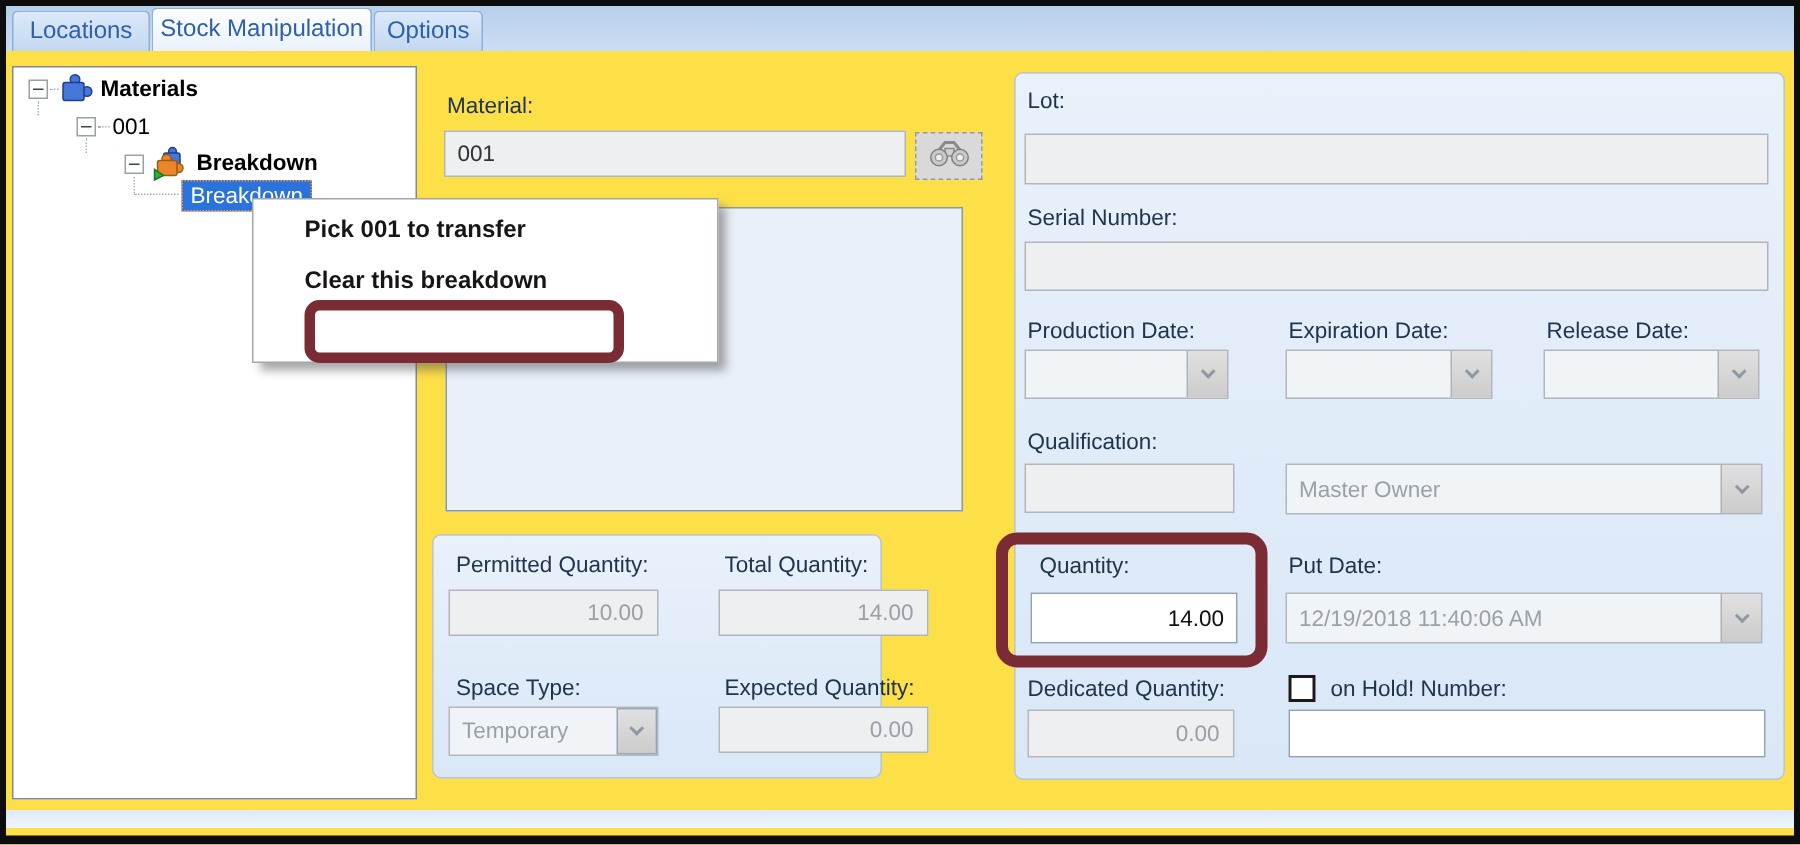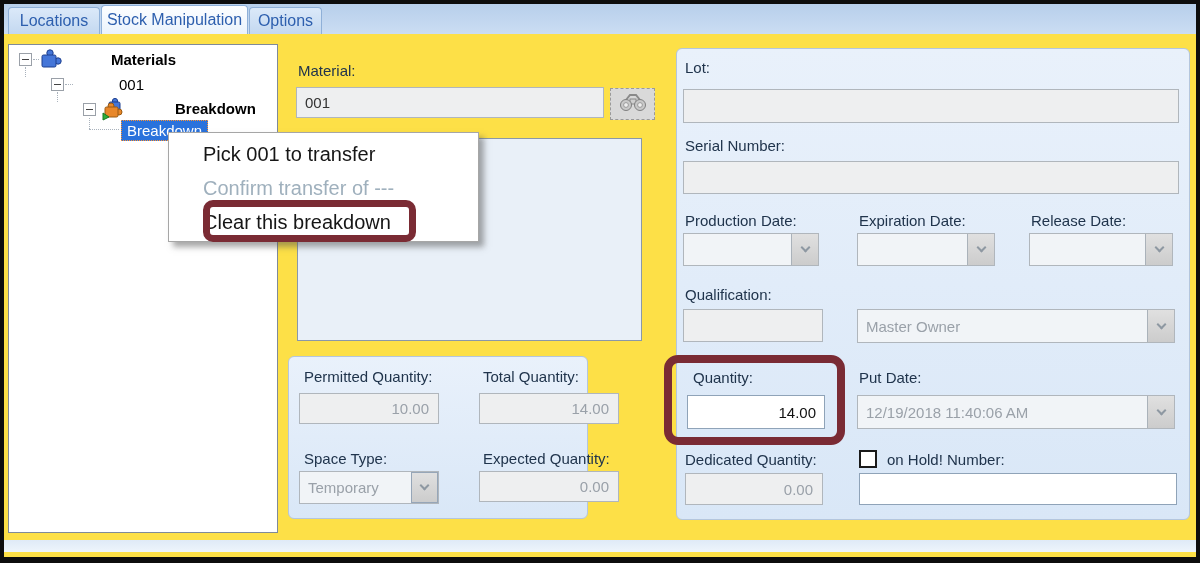--- a/index.html
+++ b/index.html
@@ -17,21 +17,21 @@
          font-size:16px; color:#2d5fae; cursor:default; }
   .tab.active { top:1px; height:29px; background:linear-gradient(#fdfeff,#e9f2fc);
                 z-index:2; color:#2d5fae; }
 
   
   .tree { position:absolute; left:4px; top:40px; width:270px; height:489px;
           background:#ffffff; border:1px solid #7f8a99; }
   .exp { position:absolute; width:13px; height:13px; background:#fff;
          border:1px solid #9aa0a8; display:flex; align-items:center; justify-content:center; }
   .exp i { display:block; width:7px; height:1px; background:#444; }
-  .tlabel { position:absolute; font-size:15px; color:#000; white-space:nowrap;margin-left:44px; }
+  .tlabel { position:absolute; font-size:15px; color:#000; white-space:nowrap; }
   .tlabel.b { font-weight:bold; }
   .tsel { position:absolute; font-size:15px; color:#fff; background:#2a72dc;
           border:1px dotted #ff9333; padding:1px 5px; white-space:nowrap; }
   .ticon { position:absolute; }
   .dots-h { position:absolute; border-top:1px dotted #a9b2bc; }
   .dots-v { position:absolute; border-left:1px dotted #a9b2bc; }
 
   
   .lbl { position:absolute; font-size:15px; color:#20344c; white-space:nowrap; }
   .fld { position:absolute; background:#eeeff0; border:1px solid #b0b6bc;
@@ -63,21 +63,21 @@
                  font:15px "Liberation Sans", sans-serif; padding:0 8px; }
   .white-input.num { text-align:right; }
 
   .chk { position:absolute; width:18px; height:18px; background:#fff; border:2px solid #1a1a1a; }
 
   
   .menu { position:absolute; left:164px; top:128px; width:311px; height:110px;
           background:#fff; border:1px solid #a6a6a6; z-index:50;
           box-shadow:5px 5px 6px rgba(80,80,80,.5); padding-top:4px; }
   .mi { height:34px; display:flex; align-items:center; padding-left:34px;
-        font-size:20px; color:#161616; }
+        font-size:16px; color:#161616;font-weight:bold; }
   .mi.disabled { color:#9fb0bd; }
 
   
   .ann { position:absolute; border:7px solid #7a2b34; border-radius:10px;
          pointer-events:none; z-index:60; background:transparent; }
 
   .bottom-strip { position:absolute; left:0; right:0; top:536px; height:12px;
                   background:linear-gradient(#dfeaf7,#eef5fc); }
 </style>
 </head>
@@ -233,21 +233,20 @@
       <span class="lbl" style="left:8px;top:402px;">Dedicated Quantity:</span>
       <div class="fld num" style="left:8px;top:424px;width:138px;height:32px;">0.00</div>
 
       <span class="chk" style="left:182px;top:401px;"></span>
       <span class="lbl" style="left:210px;top:402px;">on Hold! Number:</span>
       <input class="white-input" style="left: 182px; top: 424px; width: 318px; height: 32px;" value="">
     </div>
 
     <div class="menu">
       <div class="mi">Pick 001 to transfer</div>
-      <div class="mi disabled">Confirm transfer of ---</div>
       <div class="mi">Clear this breakdown</div>
     </div>
 
     <div class="ann" style="left:199px;top:196px;width:213px;height:42px;"></div>
     <div class="ann" style="left:660px;top:351px;width:181px;height:90px;border-width:8px;border-radius:14px;"></div>
 
     <div class="bottom-strip"></div>
   </div>
 </div>
 

